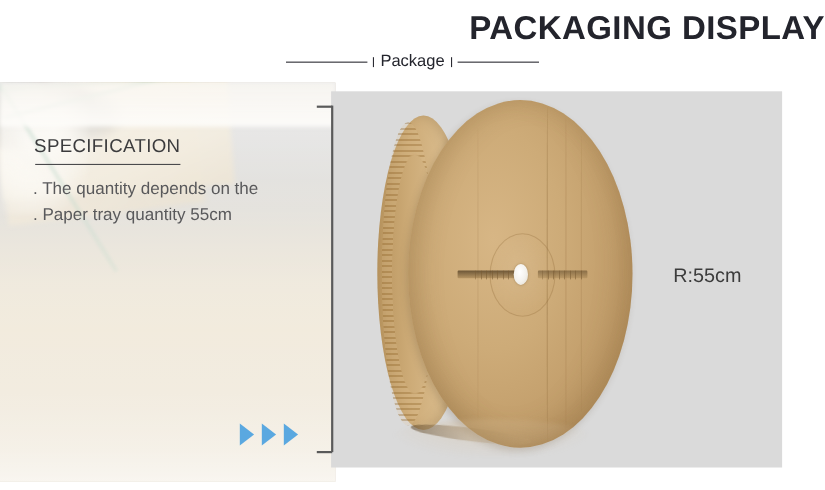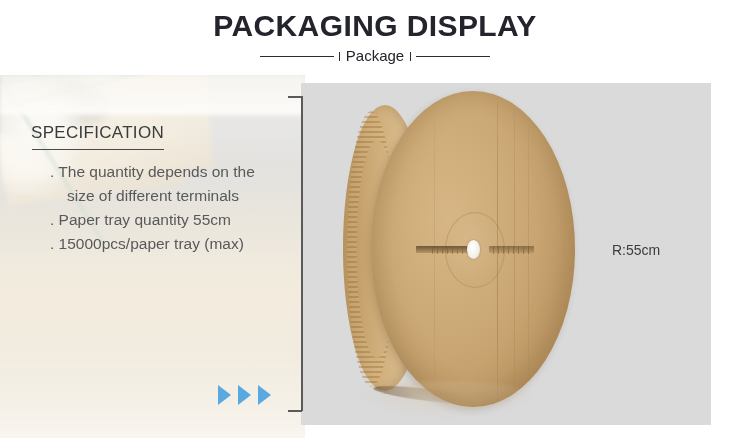--- a/index.html
+++ b/index.html
@@ -17,21 +17,21 @@
     background: #ffffff;
     overflow: hidden;
   }
 
   
   #header-title {
     position: absolute;
     top: 9px;
     left: 0;
     width: 750px;
-    text-align: center;
+    text-align: right;
     font-size: 30px;
     font-weight: bold;
     letter-spacing: 0.4px;
     color: #23242c;
     line-height: 34px;
   }
   #subtitle-row {
     position: absolute;
     top: 45px;
     left: 0;
@@ -196,21 +196,20 @@
     top: 74px;
     width: 132px;
     height: 1px;
     background: #4a4a4c;
   }
   #spec-list {
     position: absolute;
     left: 30px;
     top: 85px;
     width: 268px;
-    margin-left: 20px;
   }
   .spec-line {
     font-size: 15.5px;
     color: #59595b;
     line-height: 24px;
     white-space: nowrap;
   }
   .spec-line.indent {
     padding-left: 17px;
   }
@@ -387,21 +386,21 @@
     position: absolute;
     left: 288px;
     width: 14px;
     height: 1.5px;
     background: #5a5a5a;
   }
   #dim-label {
     position: absolute;
     left: 612px;
     top: 239px;
-    font-size: 14px;
+    font-size: 18px;
     color: #3c3c3c;
     line-height: 22px;
   }
 </style>
 </head>
 <body>
 
 <div id="page">
 
   <div id="header-title">PACKAGING DISPLAY</div>
@@ -430,23 +429,21 @@
     <div class="ph-layer ph-strapC"></div>
     <div class="ph-layer ph-table"></div>
     <div class="ph-layer ph-wash"></div>
   </div>
 
   <div id="spec-block">
     <div id="spec-title">SPECIFICATION</div>
     <div id="spec-underline"></div>
     <div id="spec-list">
       <div class="spec-line">. The quantity depends on the</div>
-      <div class="spec-line indent">size of different terminals</div>
       <div class="spec-line">. Paper tray quantity 55cm</div>
-      <div class="spec-line">. 15000pcs/paper tray (max)</div>
     </div>
   </div>
 
   <div id="arrow-row">
     <span class="arrow-tri"></span>
     <span class="arrow-tri"></span>
     <span class="arrow-tri"></span>
   </div>
 
   <div id="product-panel">

